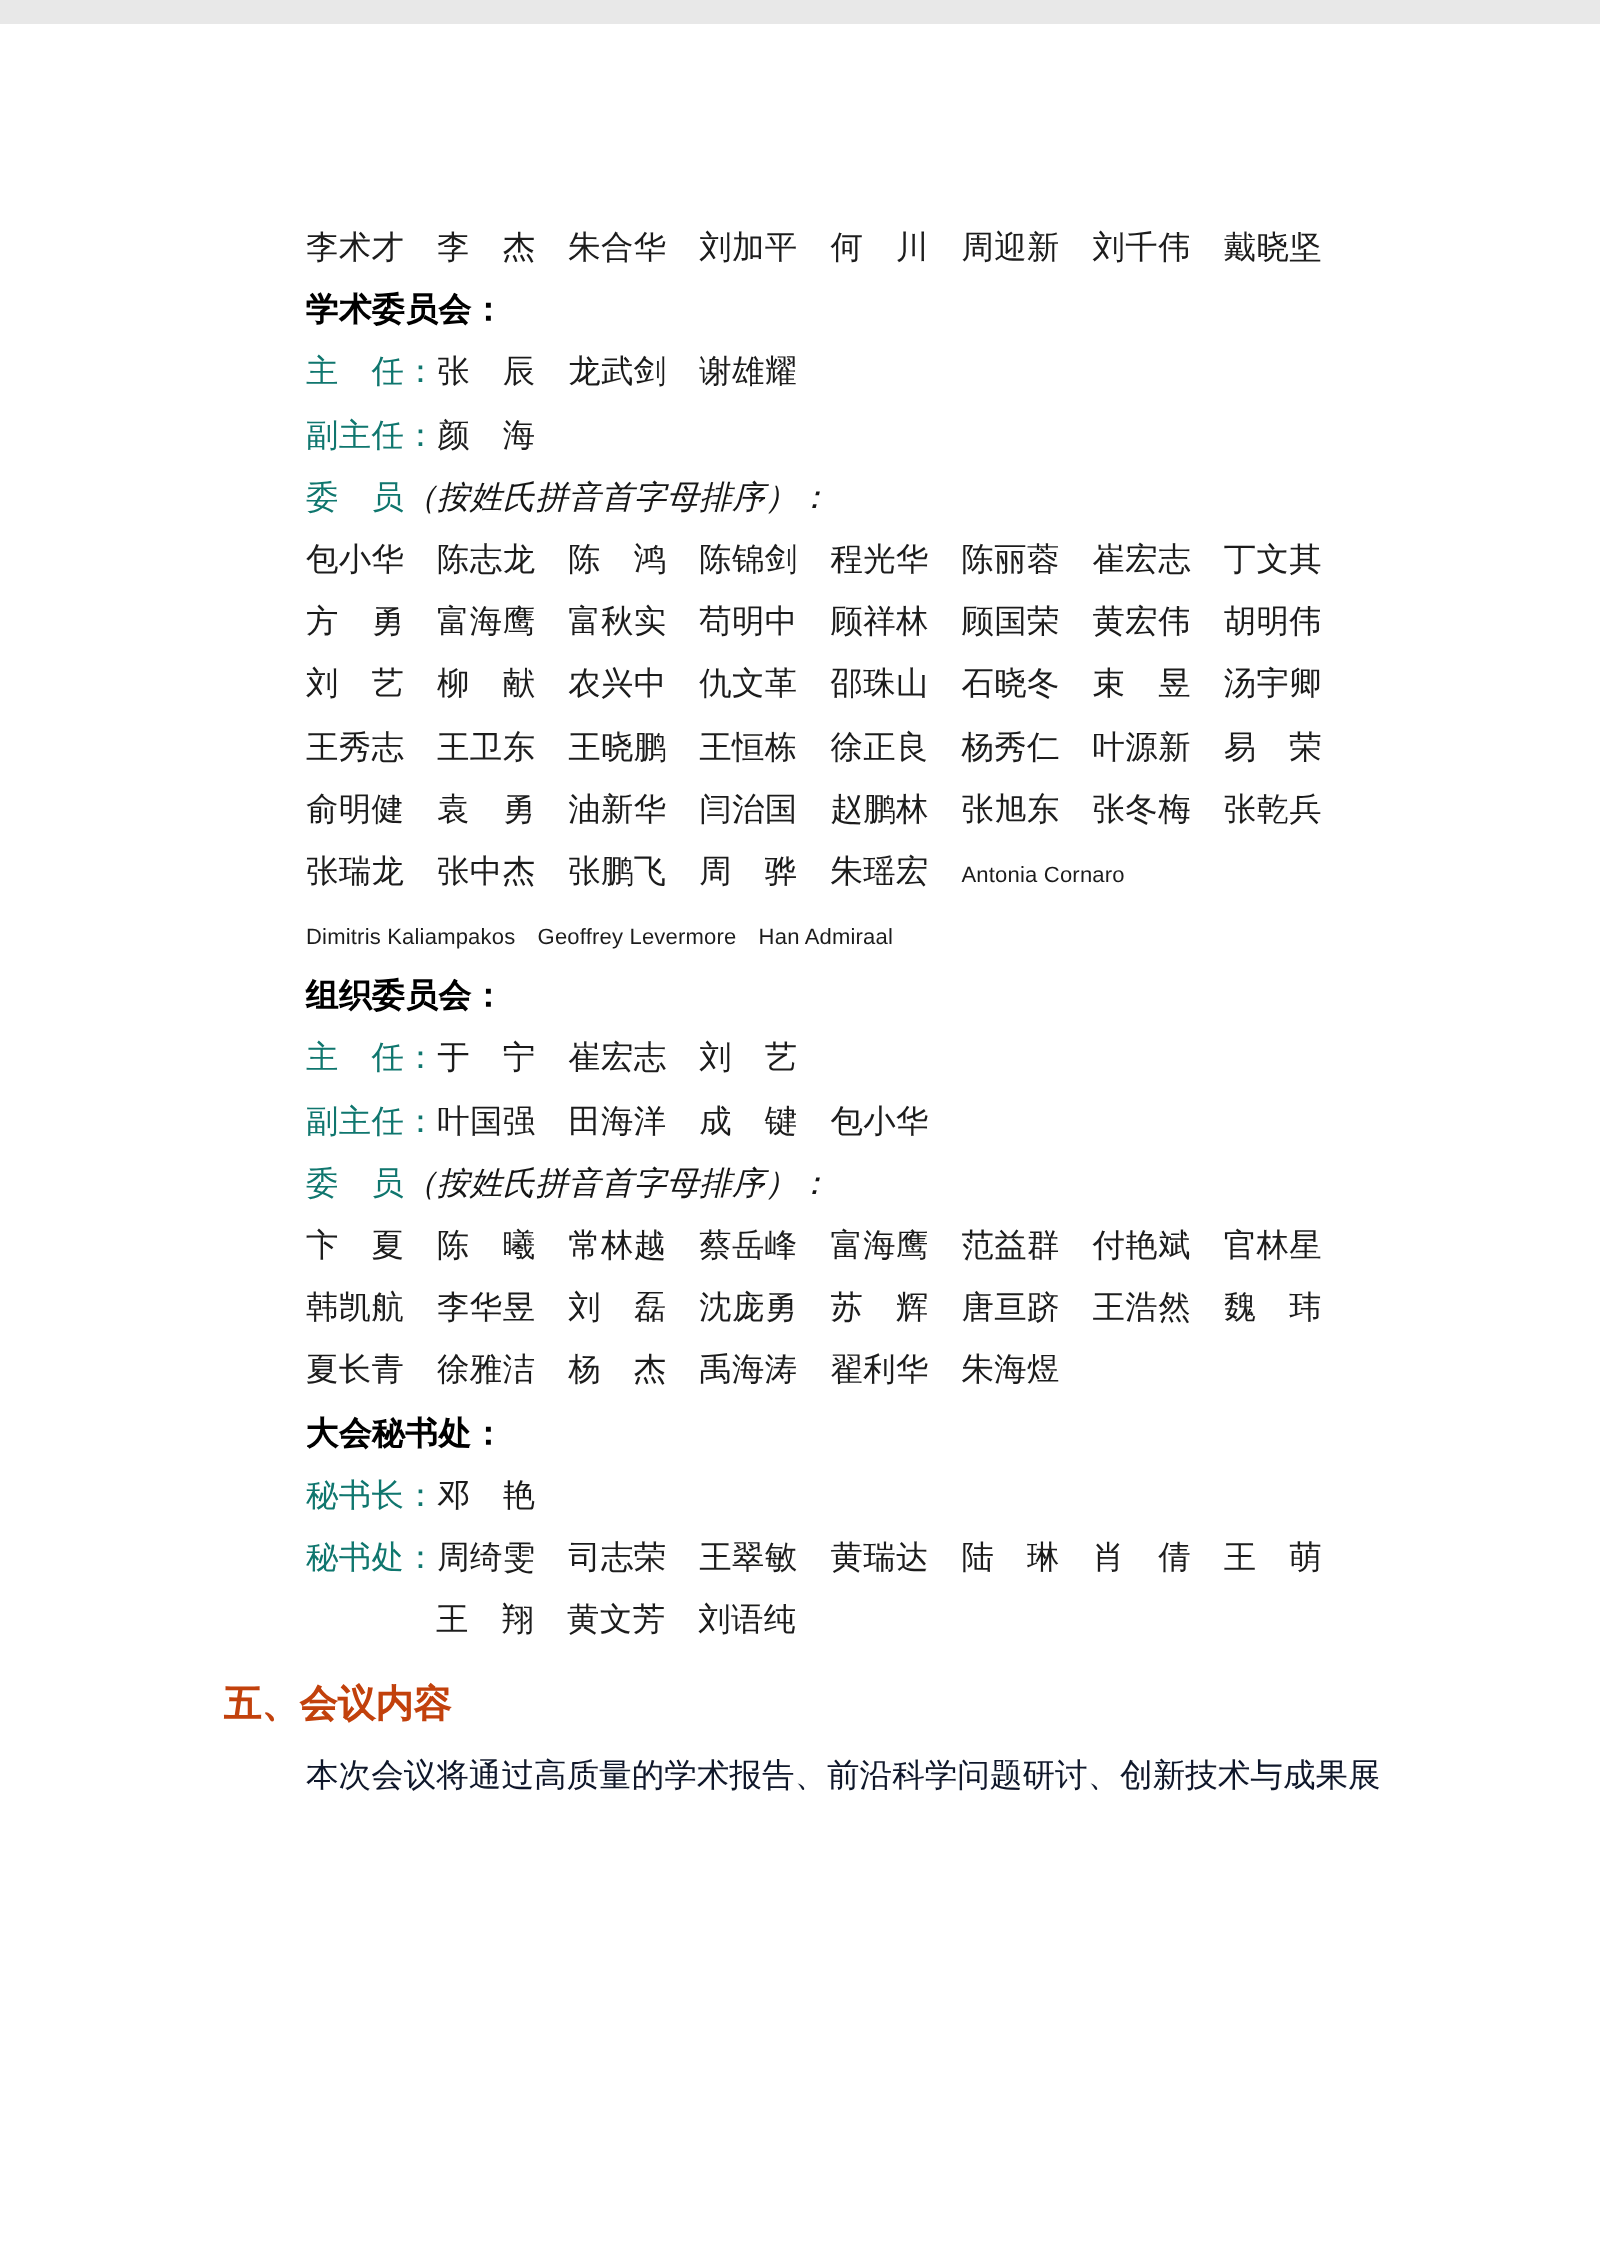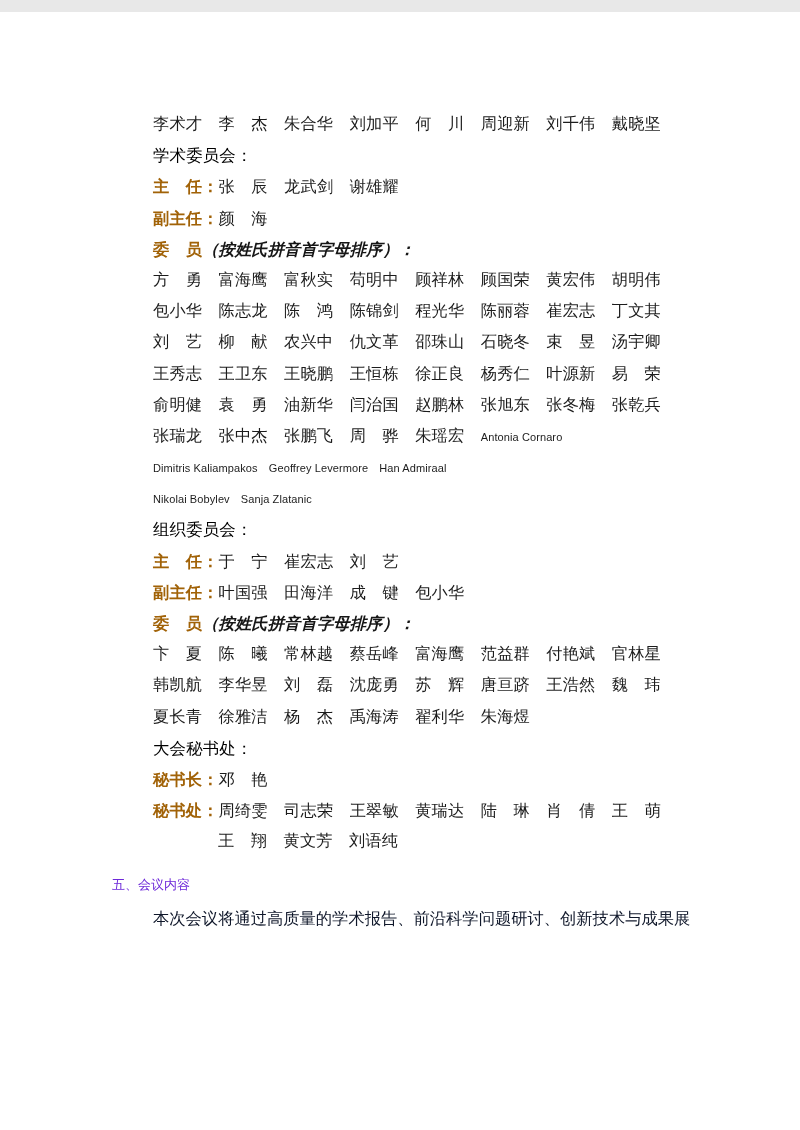--- a/index.html
+++ b/index.html
@@ -16,50 +16,50 @@
   .content { padding: 97px 56px 0 112px; }
   .list { margin-left: 41px; }
   .line {
     height: 31.2px;
     line-height: 31.2px;
     font-size: 16.2px;
     white-space: pre;
     letter-spacing: 0.2px;
   }
   .title {
-    font-weight: normal;
+    font-weight: bold;
     color: #000;
     font-family: "Liberation Sans", sans-serif;
     font-size: 16.4px;
   }
   .label {
-    font-weight: bold;
-    color: #a16207;
+    font-weight: normal;
+    color: #0f766e;
     font-family: "Liberation Sans", sans-serif;
     font-size: 16.2px;
   }
   .cn { font-family: "Liberation Serif", serif; }
   .en {
     font-family: "Liberation Sans", sans-serif;
     font-size: 11px;
     letter-spacing: 0.1px;
   }
   .note {
     font-style: italic;
-    font-weight: bold;
+    font-weight: normal;
     color: #161616;
     font-family: "Liberation Serif", serif;
   }
   .cont-indent { padding-left: 65px; }
   .sec-heading {
     margin: 11px 0 0 0;
     line-height: 31.2px;
-    font-size: 13px;
-    font-weight: normal;
-    color: #6d28d9;
+    font-size: 19px;
+    font-weight: bold;
+    color: #c2410c;
     font-family: "Liberation Sans", sans-serif;
     white-space: pre;
   }
   .para {
     margin: 3px 0 0 0;
     line-height: 31.2px;
     font-size: 16.3px;
     text-indent: 41px;
     color: #0f172a;
     white-space: pre;
@@ -72,28 +72,27 @@
   <main class="content">
     <section class="list">
 
       <div class="line cn">李术才　李　杰　朱合华　刘加平　何　川　周迎新　刘千伟　戴晓坚</div>
 
       <div class="line title">学术委员会：</div>
       <div class="line"><span class="label">主　任：</span><span class="cn">张　辰　龙武剑　谢雄耀</span></div>
       <div class="line"><span class="label">副主任：</span><span class="cn">颜　海</span></div>
       <div class="line"><span class="label">委　员</span><span class="note">（按姓氏拼音首字母排序）：</span></div>
 
+      <div class="line"><span class="cn">包小华　陈志龙　陈　鸿　陈锦剑　程光华　陈丽蓉　崔宏志　丁文其</span><span class="en"></span></div>
       <div class="line"><span class="cn">方　勇　富海鹰　富秋实　苟明中　顾祥林　顾国荣　黄宏伟　胡明伟</span><span class="en"></span></div>
-      <div class="line"><span class="cn">包小华　陈志龙　陈　鸿　陈锦剑　程光华　陈丽蓉　崔宏志　丁文其</span><span class="en"></span></div>
       <div class="line"><span class="cn">刘　艺　柳　献　农兴中　仇文革　邵珠山　石晓冬　束　昱　汤宇卿</span><span class="en"></span></div>
       <div class="line"><span class="cn">王秀志　王卫东　王晓鹏　王恒栋　徐正良　杨秀仁　叶源新　易　荣</span><span class="en"></span></div>
       <div class="line"><span class="cn">俞明健　袁　勇　油新华　闫治国　赵鹏林　张旭东　张冬梅　张乾兵</span><span class="en"></span></div>
       <div class="line"><span class="cn">张瑞龙　张中杰　张鹏飞　周　骅　朱瑶宏　</span><span class="en">Antonia Cornaro</span></div>
       <div class="line"><span class="cn"></span><span class="en">Dimitris Kaliampakos　Geoffrey Levermore　Han Admiraal</span></div>
-      <div class="line"><span class="cn"></span><span class="en">Nikolai Bobylev　Sanja Zlatanic</span></div>
 
       <div class="line title">组织委员会：</div>
       <div class="line"><span class="label">主　任：</span><span class="cn">于　宁　崔宏志　刘　艺</span></div>
       <div class="line"><span class="label">副主任：</span><span class="cn">叶国强　田海洋　成　键　包小华</span></div>
       <div class="line"><span class="label">委　员</span><span class="note">（按姓氏拼音首字母排序）：</span></div>
 
       <div class="line"><span class="cn">卞　夏　陈　曦　常林越　蔡岳峰　富海鹰　范益群　付艳斌　官林星</span><span class="en"></span></div>
       <div class="line"><span class="cn">韩凯航　李华昱　刘　磊　沈庞勇　苏　辉　唐亘跻　王浩然　魏　玮</span><span class="en"></span></div>
       <div class="line"><span class="cn">夏长青　徐雅洁　杨　杰　禹海涛　翟利华　朱海煜</span><span class="en"></span></div>
 

